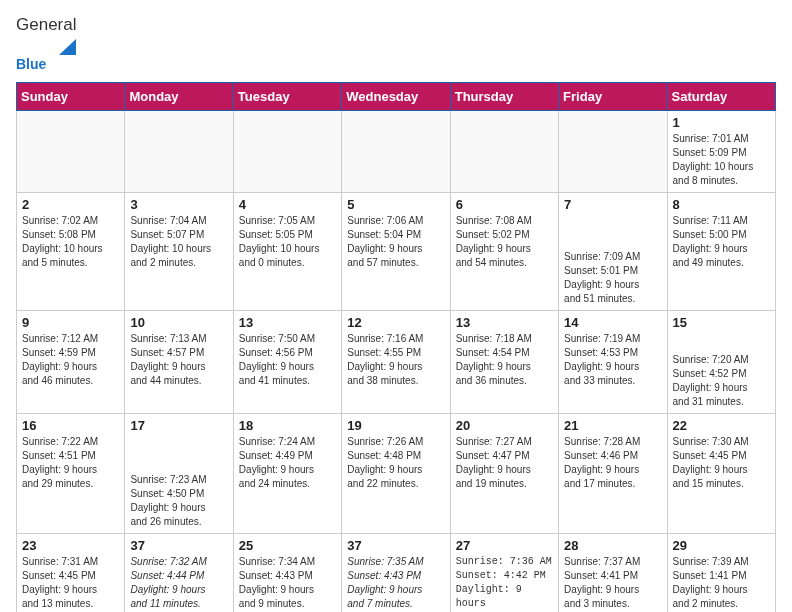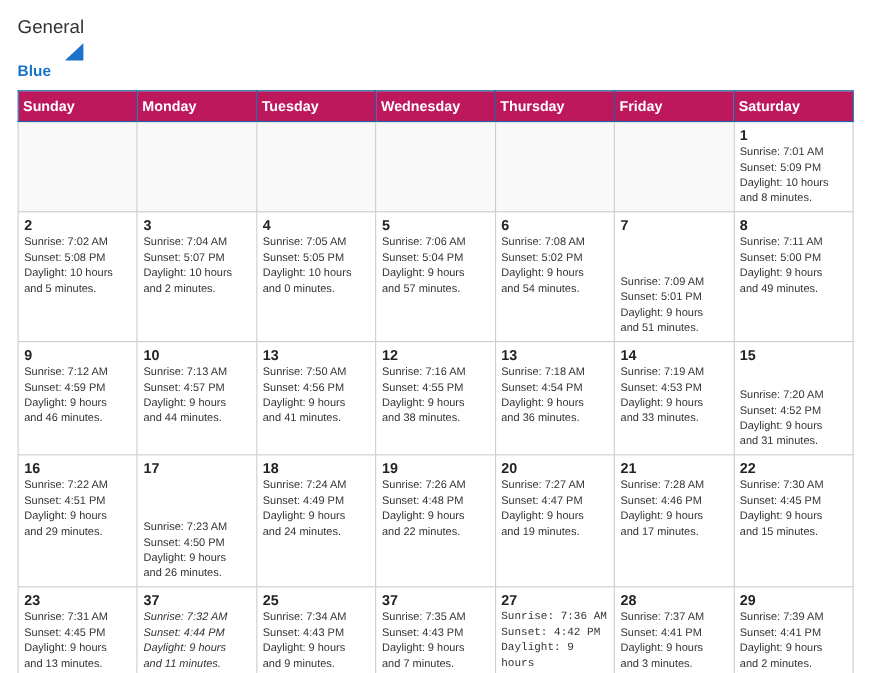--- a/index.html
+++ b/index.html
@@ -291,21 +291,21 @@
         </td>
         <td>
           <span class="day-number">25</span>
           <div class="day-info" style="white-space: pre-line;">Sunrise: 7:34 AM
 Sunset: 4:43 PM
 Daylight: 9 hours
 and 9 minutes.</div>
         </td>
         <td>
           <span class="day-number">37</span>
-          <div class="day-info" style="white-space: pre-line;">Sunrise: 7:35 AM
+          <div class="day-info" style="white-space: pre-line; font-style: italic;">Sunrise: 7:35 AM
 Sunset: 4:43 PM
 Daylight: 9 hours
 and 7 minutes.</div>
         </td>
         <td>
           <span class="day-number">27</span>
           <div class="day-info" style="white-space: pre-line; font-family: Liberation Mono, monospace;">Sunrise: 7:36 AM
 Sunset: 4:42 PM
 Daylight: 9 hours
 and 5 minutes.</div>
@@ -313,21 +313,21 @@
         <td>
           <span class="day-number">28</span>
           <div class="day-info" style="white-space: pre-line;">Sunrise: 7:37 AM
 Sunset: 4:41 PM
 Daylight: 9 hours
 and 3 minutes.</div>
         </td>
         <td>
           <span class="day-number">29</span>
           <div class="day-info" style="white-space: pre-line;">Sunrise: 7:39 AM
-Sunset: 4:41 PM
+Sunset: 1:41 PM
 Daylight: 9 hours
 and 2 minutes.</div>
         </td>
       </tr>
       <tr>
         <td>
           <span class="day-number">30</span>
           <div class="day-info" style="white-space: pre-line;">Sunrise: 7:40 AM
 Sunset: 4:40 PM
 Daylight: 9 hours

